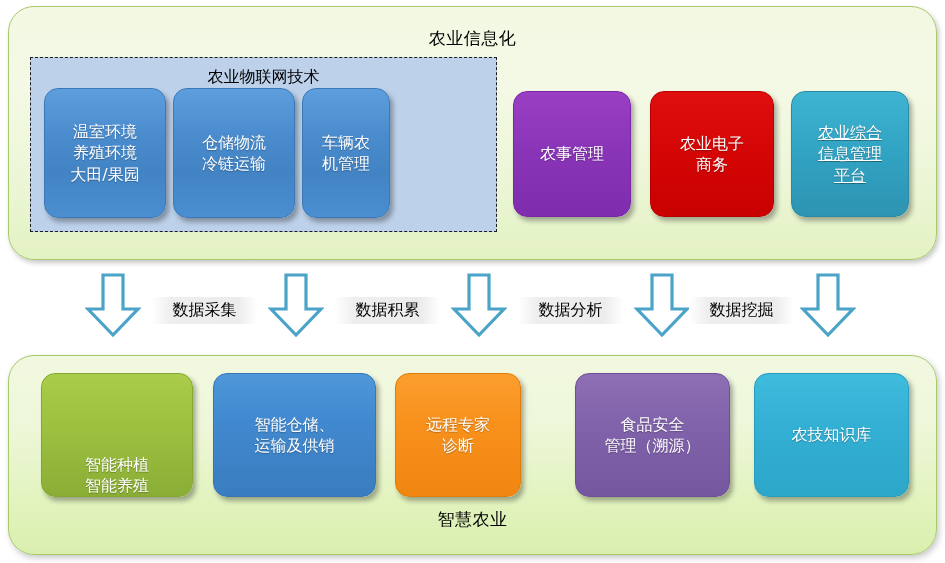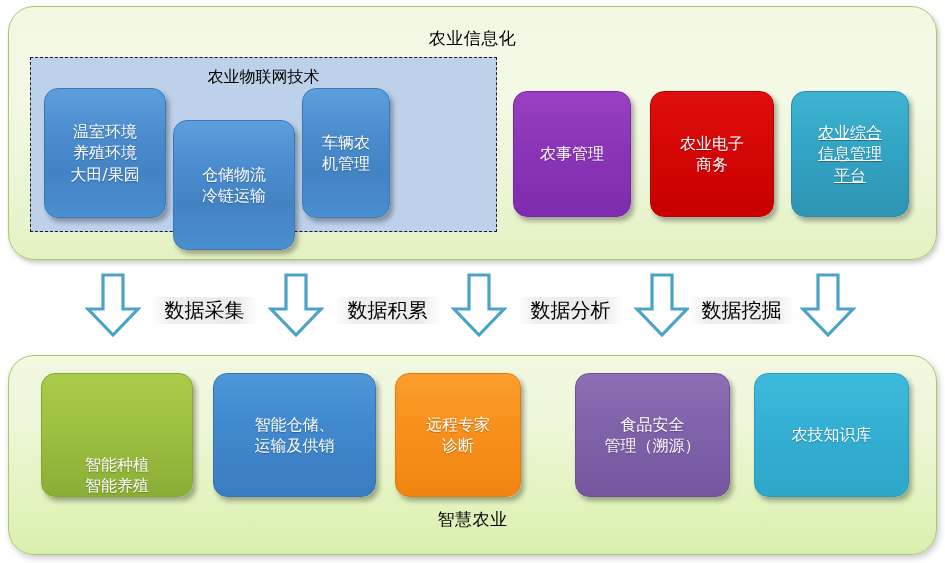--- a/index.html
+++ b/index.html
@@ -181,21 +181,21 @@
   }
   .arrow svg { display: block; width: 56px; height: 66px; }
 
   .flow-label {
     position: absolute;
     top: 297px;
     height: 27px;
     display: flex;
     align-items: center;
     justify-content: center;
-    font-size: 20px;
+    font-size: 16px;
     color: #000;
     white-space: nowrap;
     padding: 0 9px;
     box-sizing: border-box;
     background: linear-gradient(to right, #ffffff 0%, #eeeeee 18%, #ececec 82%, #ffffff 100%);
   }
 </style>
 </head>
 <body>
 
@@ -207,21 +207,21 @@
 
   <div id="iot-group">
     <div id="iot-group-title">农业物联网技术</div>
   </div>
 
   <div class="rbox iot-box" id="iot-box-0" style="left:44px; width:122px;">
     <span class="lbl">温室环境
 养殖环境
 大田/果园</span>
   </div>
-  <div class="rbox iot-box" id="iot-box-1" style="left:173px; width:122px;margin-top:32px;">
+  <div class="rbox iot-box" id="iot-box-1" style="left:173px; width:122px;">
     <span class="lbl">仓储物流
 冷链运输</span>
   </div>
   <div class="rbox iot-box" id="iot-box-2" style="left:302px; width:88px;">
     <span class="lbl">车辆农
 机管理</span>
   </div>
 
   <div class="rbox top-box" id="box-farm-mgmt" style="left:513px; width:118px;">
     <span class="lbl">农事管理</span>

